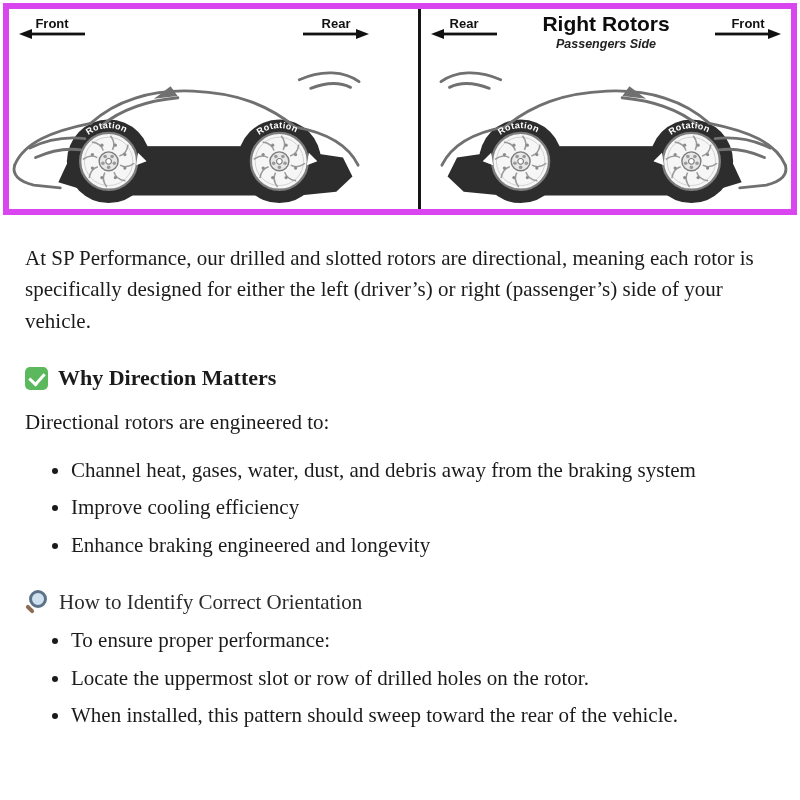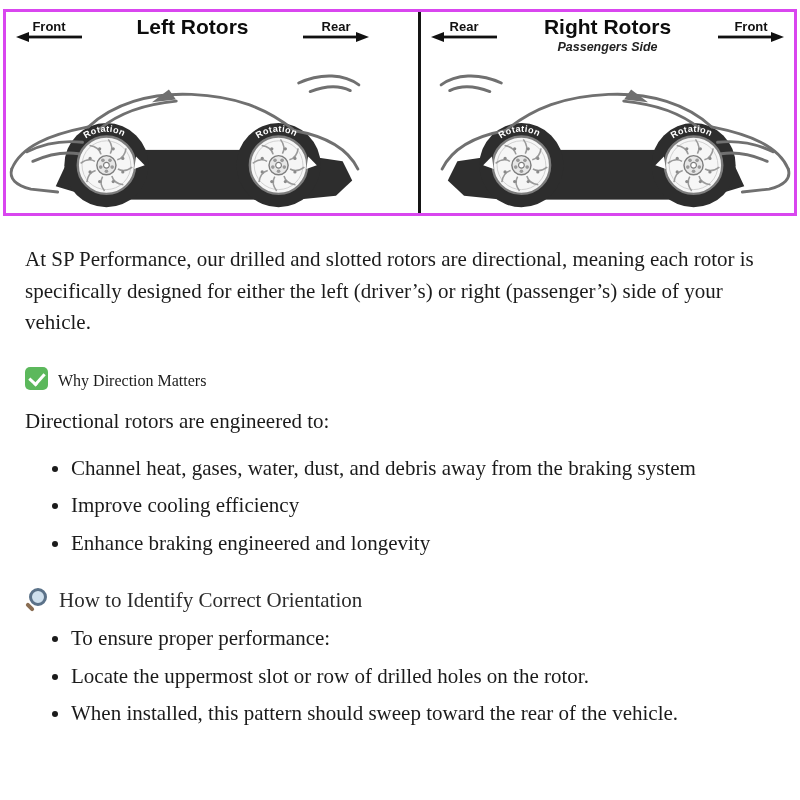--- a/index.html
+++ b/index.html
@@ -1,39 +1,39 @@
 <!DOCTYPE html>
 <html><head>
 <meta charset="utf-8">
 <style>
   html,body{margin:0;padding:0;background:#fff;}
   body{width:800px;font-family:"Liberation Serif",serif;color:#1b1b1b;}
   .page{width:800px;}
 
   
-  .diagram{display:flex;border:3px solid #d946ef;margin:9px 3px 0 3px;background:#fff;gap:39px;}
+  .diagram{display:flex;border:6px solid #d946ef;margin:3px 3px 0 3px;background:#fff;gap:39px;}
   .panel{width:50%;position:relative;padding:2px 0 0 0;}
   .panel + .panel{border-left:3px solid #151515;}
   .panel-header{position:relative;height:46px;}
   .dir{position:absolute;top:5px;display:flex;flex-direction:column;align-items:center;
        font-family:"Liberation Sans",sans-serif;font-weight:bold;font-size:13px;color:#111;}
   .dir-left{left:10px;}
   .dir-right{right:10px;}
   .dir svg{margin-top:-2px;display:block;}
   .panel-title-block{text-align:center;font-family:"Liberation Sans",sans-serif;padding-top:1px;}
   .panel-title{font-weight:bold;font-size:21px;color:#0d0d0d;}
   .panel-subtitle{font-weight:bold;font-style:italic;font-size:12.5px;margin-top:1px;color:#222;}
   .car{display:block;width:100%;height:auto;}
   .car-lines{stroke:#707070;stroke-width:3;fill:none;stroke-linecap:round;}
   .rot{font:bold 9.5px "Liberation Sans",sans-serif;fill:#ffffff;letter-spacing:.4px;}
 
   
   .content{padding:12px 32px 24px 25px;font-size:21px;}
   .content p{margin:16px 0;line-height:1.5;}
-  h2.sec{display:flex;align-items:flex-end;gap:10px;font-size:16px;margin:28px 0 4px;font-weight:normal;}
+  h2.sec{display:flex;align-items:center;gap:10px;font-size:22px;margin:28px 0 4px;font-weight:bold;}
   h3.sec{display:flex;align-items:flex-start;gap:12px;font-size:21px;margin:30px 0 8px;font-weight:normal;color:#2b2b2b;}
   ul{margin:10px 0 22px;padding-left:46px;}
   li{margin:7px 0;line-height:1.45;}
 
   
   .check-icon{width:23px;height:23px;border-radius:5px;background:#5cb85c;position:relative;display:inline-block;flex:none;}
   .check-icon::after{content:"";position:absolute;left:7px;top:3px;width:7px;height:12px;
     border:solid #fff;border-width:0 3.5px 3.5px 0;transform:rotate(42deg);}
 
   
@@ -91,21 +91,20 @@
     <div class="panel">
       <div class="panel-header">
         <div class="dir dir-left">
           <span>Front</span>
           <svg width="66" height="10" viewBox="0 0 66 10">
             <polygon points="0,5 13,0 13,10" fill="#111"></polygon>
               <rect x="11" y="3.6" width="55" height="2.8" fill="#111"></rect>
           </svg>
         </div>
         <div class="panel-title-block">
-          <div class="panel-title">Left Rotors</div>
         </div>
         <div class="dir dir-right">
           <span>Rear</span>
           <svg width="66" height="10" viewBox="0 0 66 10">
             <polygon points="66,5 53,0 53,10" fill="#111"></polygon>
               <rect x="0" y="3.6" width="55" height="2.8" fill="#111"></rect>
           </svg>
         </div>
       </div>
 

